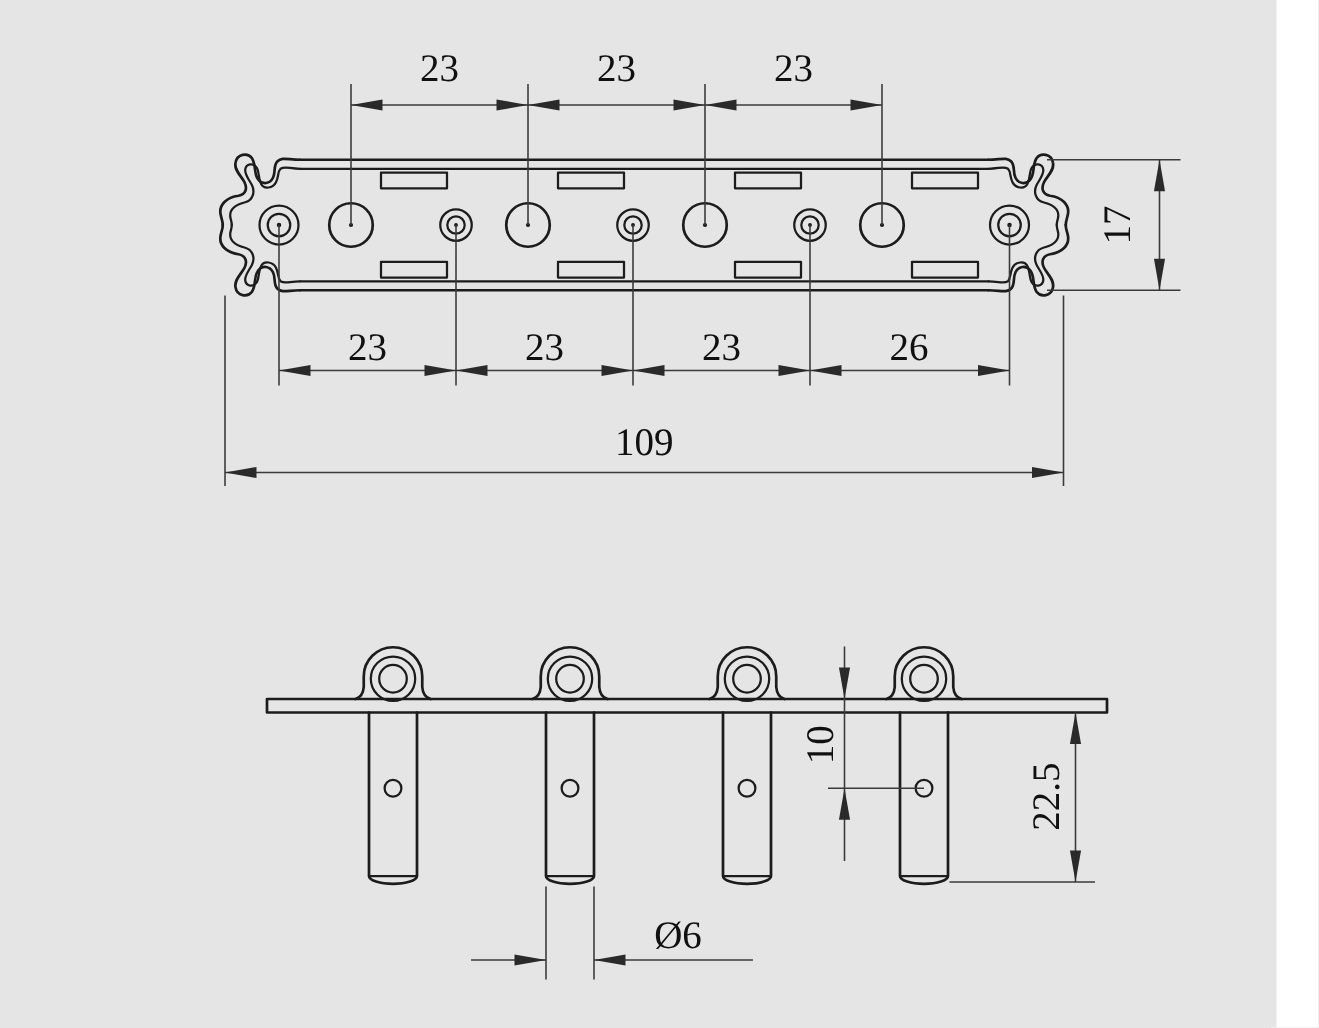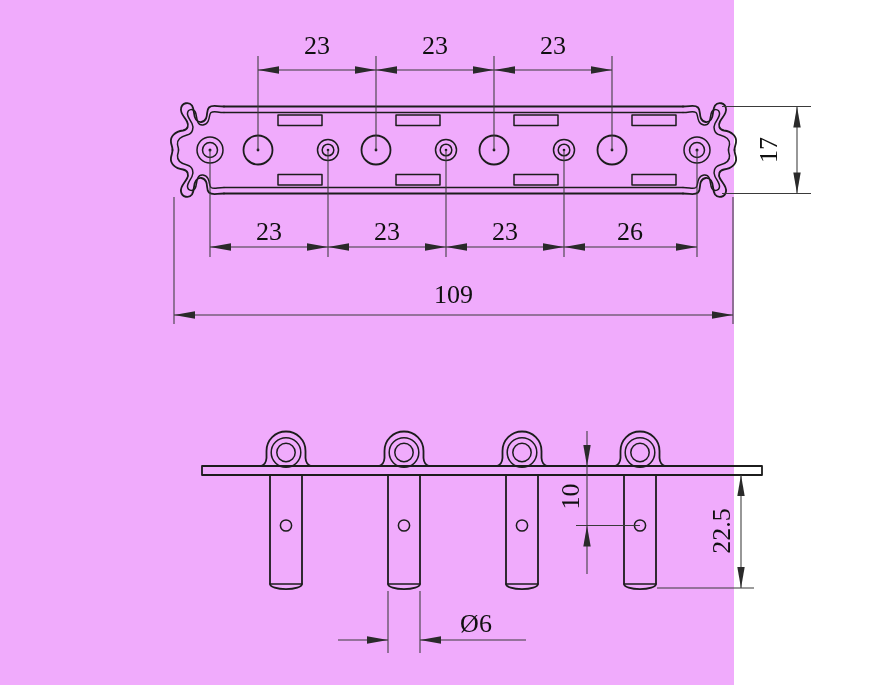--- a/index.html
+++ b/index.html
@@ -1,17 +1,17 @@
 <!DOCTYPE html>
 <html><head>
 <meta charset="utf-8">
 <style>
   html,body{margin:0;padding:0;}
   body{width:879px;height:685px;background:#fff;overflow:hidden;}
-  #stage{width:710px;height:685px;position:relative;background:#f0abfc;padding-left:24px;}
+  #stage{width:851px;height:685px;position:relative;background:#e5e5e5;}
   svg{display:block;}
   .obj{fill:none;stroke:#1c1c1c;stroke-width:1.8px;stroke-linecap:round;stroke-linejoin:round;}
   .thin{stroke-width:1.5px;}
   .dim{fill:none;stroke:#3a3a3a;stroke-width:1.05px;}
   .dot{fill:#1c1c1c;stroke:none;}
   .dimtxt{fill:#101010;stroke:none;
           font-family:"Liberation Serif","DejaVu Serif",serif;
           font-size:26px;}
   .mid{text-anchor:middle;}
 </style>

